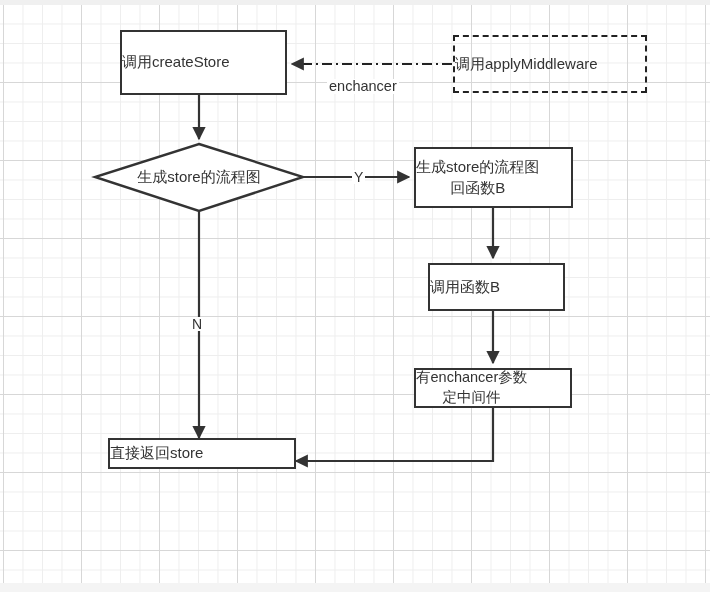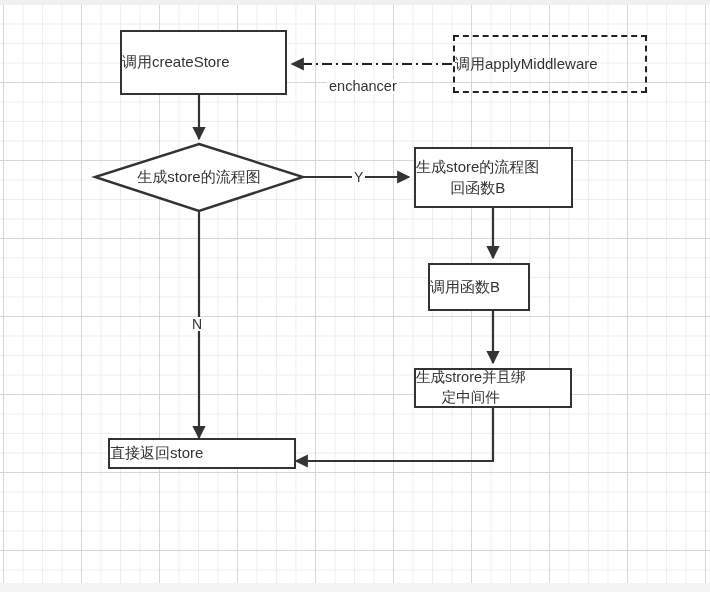--- a/index.html
+++ b/index.html
@@ -142,26 +142,26 @@
 
   <div class="diamond-wrap" style="left:95px; top:144px; width:208px; height:67px;">
     <div class="diamond-label">生成store的流程图</div>
   </div>
 
   <div class="node solid" style="left:414px; top:147px; width:159px; height:61px;">
     <span>生成store的流程图
 回函数B</span>
   </div>
 
-  <div class="node solid" style="left:428px; top:263px; width:102px; height:48px;">
+  <div class="node solid" style="left:428px; top:263px; width:137px; height:48px;">
     <span>调用函数B</span>
   </div>
 
   <div class="node solid" style="left:414px; top:368px; width:158px; height:40px; font-size:14.5px;">
-    <span>生成strore并且绑
+    <span>有enchancer参数
 定中间件</span>
   </div>
 
   <div class="node solid" style="left:108px; top:438px; width:188px; height:31px;">
     <span>直接返回store</span>
   </div>
 
   <div class="edge-label" style="left:327px; top:57px; font-size:14.5px;margin-top:22px;">enchancer</div>
 
   <div class="edge-label" style="left:352px; top:170px;">Y</div>

